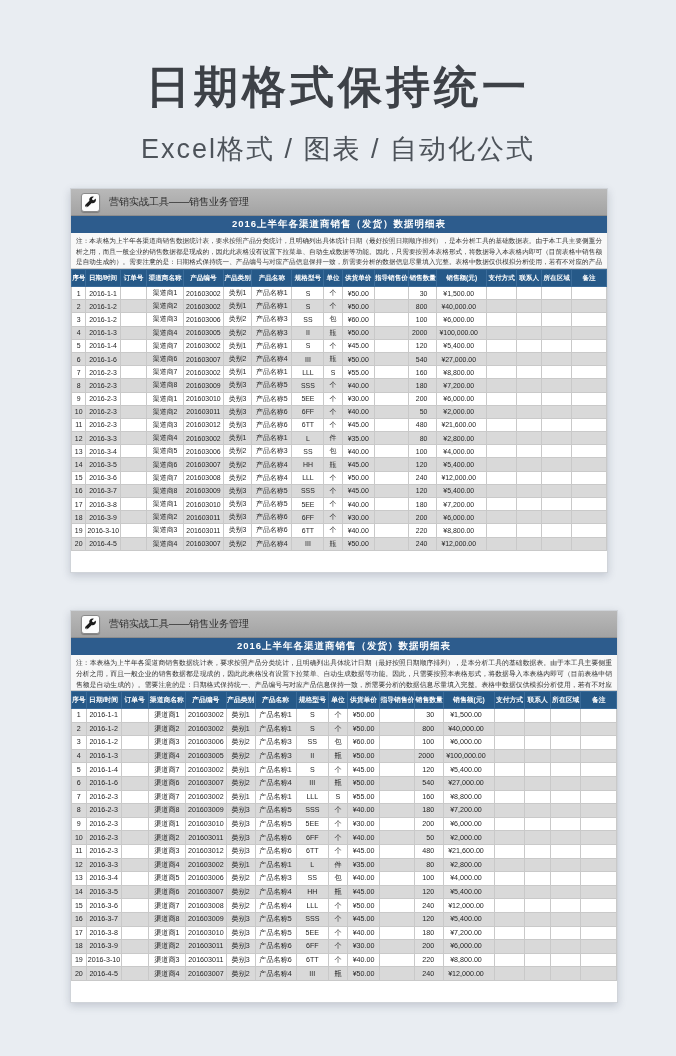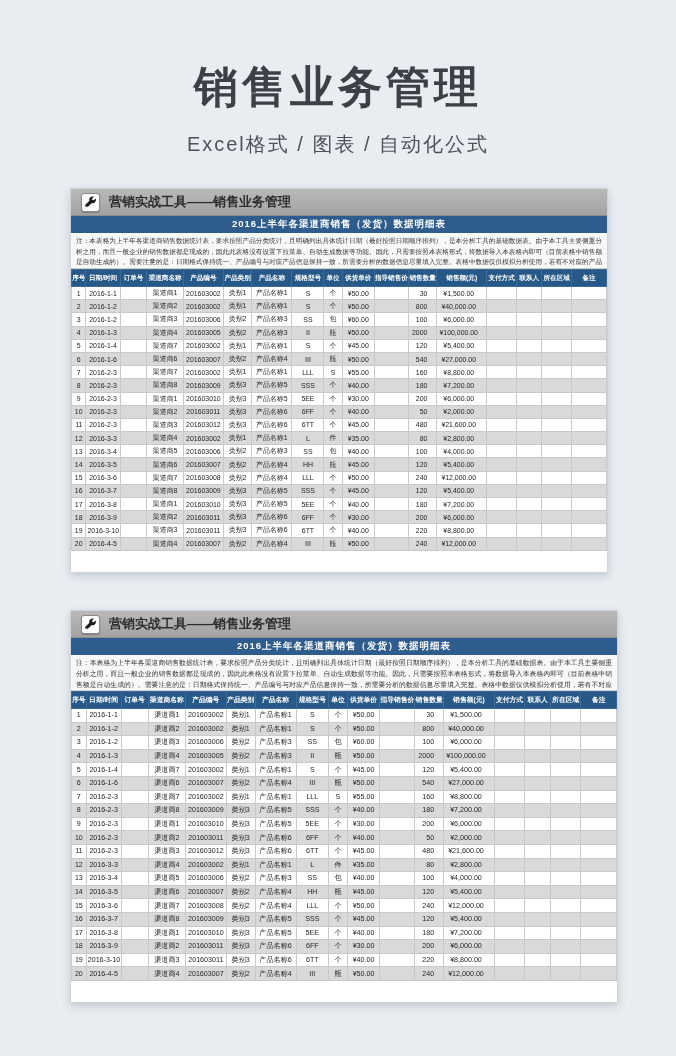--- a/index.html
+++ b/index.html
@@ -7,21 +7,21 @@
   body {
     position:relative;
     background:#e9edf2;
     font-family:"Liberation Sans","DejaVu Sans",sans-serif;
     overflow:hidden;
   }
 
   
   .hero { position:absolute; top:58px; left:0; width:676px; text-align:center; }
   .hero-title { font-size:44px; font-weight:bold; color:#3d4147; letter-spacing:4px; }
-  .hero-sub { margin-top:14px; font-size:20px; font-weight:400; color:#4d535a; letter-spacing:2px; }
+  .hero-sub { margin-top:14px; font-size:27px; font-weight:400; color:#4d535a; letter-spacing:2px; }
 
   
   .card {
     position:absolute;
     background:#ffffff;
     border:1px solid #d0d4d9;
     box-shadow:0 3px 8px rgba(60,70,90,0.22);
   }
   .card--1 { left:70px; top:188px; width:538px; height:385px; font-size:6.6px; }
   .card--2 { left:70px; top:610px; width:548px; height:393px; font-size:6.8px; }
@@ -35,21 +35,21 @@
   }
   .tool-btn {
     width:19px; height:19px;
     background:#fdfdfd;
     border:1px solid #8a8a8a;
     border-radius:3px;
     display:flex; align-items:center; justify-content:center;
     box-shadow:0 1px 1px rgba(0,0,0,0.25);
     margin-right:9px;
   }
-  .toolbar-label { font-size:13px; font-weight:bold; color:#2d2d2d; }
+  .toolbar-label { font-size:10px; font-weight:normal; color:#2d2d2d; }
 
   .sheet-title {
     height:17px;
     background:#2d5c8d;
     color:#ffffff;
     font-size:9.5px; font-weight:bold;
     display:flex; align-items:center; justify-content:center;
     letter-spacing:1px;
   }
 
@@ -94,21 +94,21 @@
   .card--2 table.sheet tbody td { height:13.6px; }
   table.sheet tbody tr:nth-child(even) td { background:#d9d9d9; }
   table.sheet tbody td.num { padding-right:7px; }
   table.sheet tbody td.qty { text-align:right; padding-right:9px; }
   .card-footer { height:10px; background:#ffffff; }
 </style>
 </head>
 <body>
 
 <div class="hero">
-  <div class="hero-title">销售业务管理</div>
+  <div class="hero-title">日期格式保持统一</div>
   <div class="hero-sub">Excel格式 / 图表 / 自动化公式</div>
 </div>
 
 <div id="cards">
     <div class="card card--1">
     <div class="toolbar">
       <div class="tool-btn">
         <svg width="13" height="13" viewBox="0 0 24 24">
           <path fill="#1c1c1c" d="M21.6 5.2c-.1-.3-.5-.4-.7-.2l-2.9 2.9-2.6-.6-.6-2.6 2.9-2.9c.2-.2.1-.6-.2-.7-2.1-.6-4.5 0-6.1 1.6-1.6 1.6-2.1 3.9-1.4 6L3 15.7c-1.2 1.2-1.2 3.1 0 4.3 1.2 1.2 3.1 1.2 4.3 0l7-7c2.1.7 4.4.2 6-1.4 1.6-1.6 2.2-4 1.3-6.4zM5.2 19.8c-.6 0-1-.4-1-1s.4-1 1-1 1 .4 1 1-.5 1-1 1z"></path>
         </svg>

